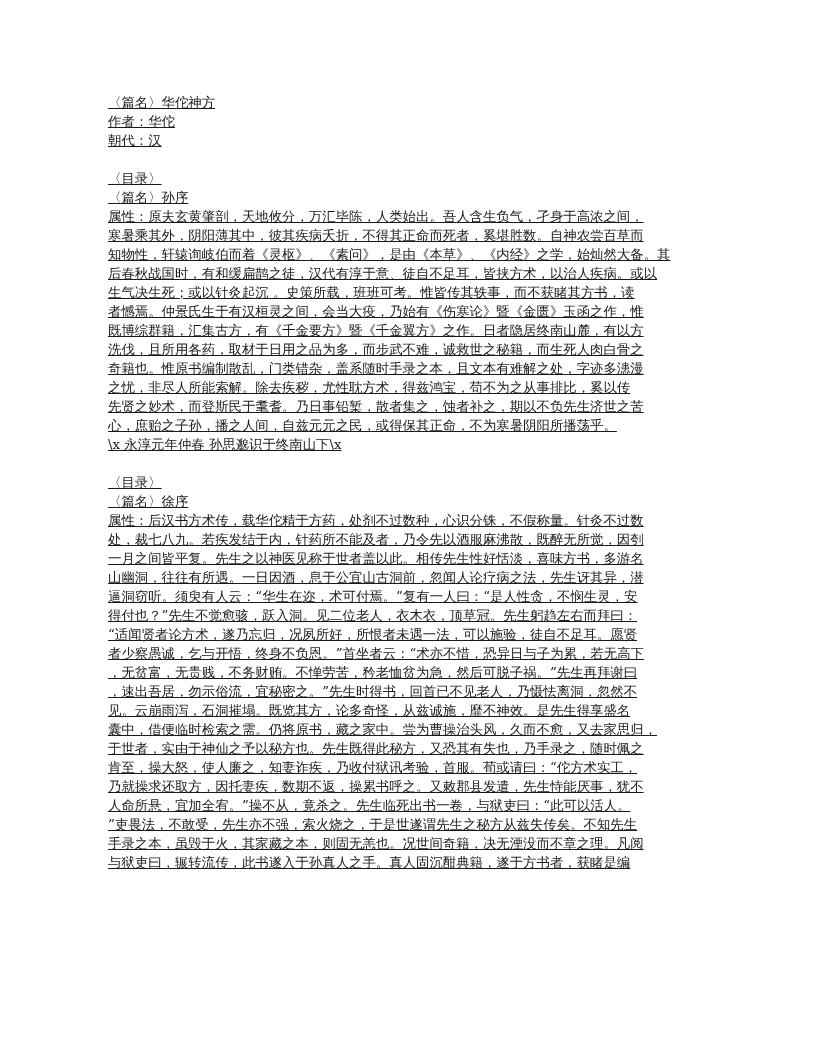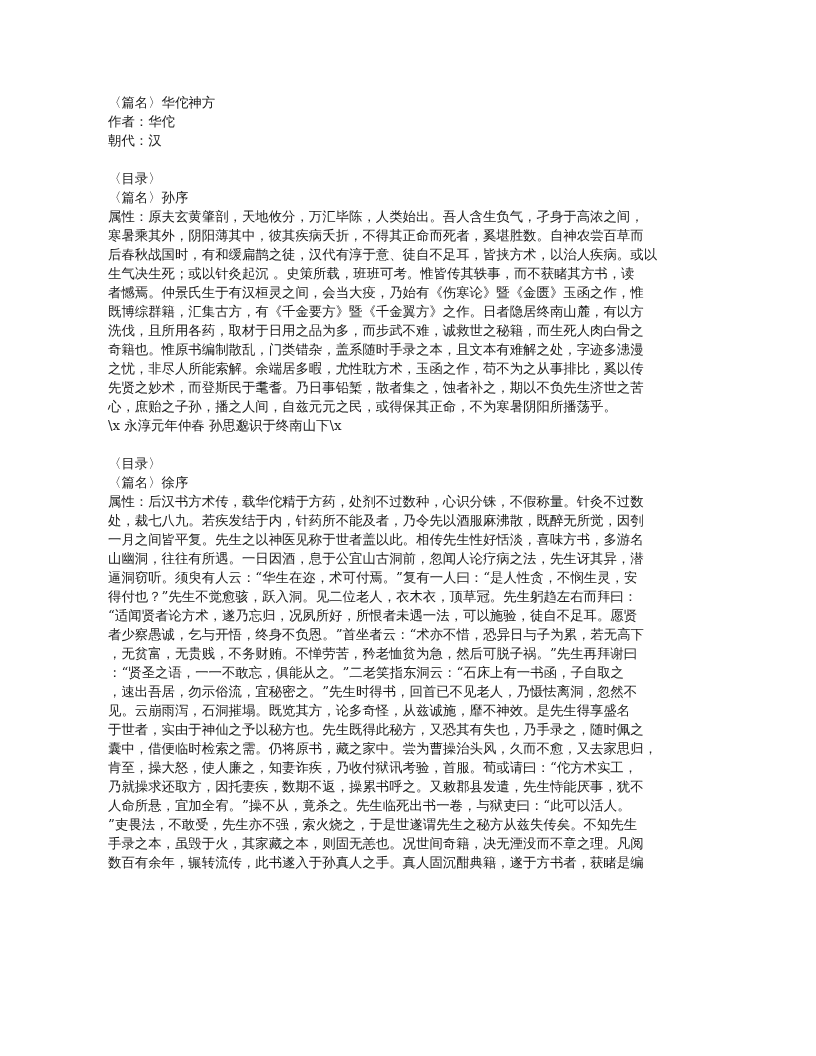--- a/index.html
+++ b/index.html
@@ -20,70 +20,71 @@
     left: 108px;
     top: 93px;
     width: 600px;
   }
   .line {
     font-size: 13.4px;
     line-height: 19px;
     height: 19px;
     white-space: nowrap;
     overflow: visible;
+    text-decoration: underline;
   }
   .blank {
     height: 19px;
   }
 </style>
 </head>
 <body>
 
 <div class="page">
   <div class="line">〈篇名〉华佗神方</div>
   <div class="line">作者：华佗</div>
   <div class="line">朝代：汉</div>
   <div class="blank"></div>
 
   <div>
     <div class="line">〈目录〉</div>
     <div class="line">〈篇名〉孙序</div>
     <div class="line">属性：原夫玄黄肇剖，天地攸分，万汇毕陈，人类始出。吾人含生负气，孑身于高浓之间，</div>
     <div class="line">寒暑乘其外，阴阳薄其中，彼其疾病夭折，不得其正命而死者，奚堪胜数。自神农尝百草而</div>
+    <div class="line">知物性，轩辕询岐伯而着《灵枢》、《素问》，是由《本草》、《内经》之学，始灿然大备。其</div>
     <div class="line">后春秋战国时，有和缓扁鹊之徒，汉代有淳于意、徒自不足耳，皆挟方术，以治人疾病。或以</div>
     <div class="line">生气决生死；或以针灸起沉 。史策所载，班班可考。惟皆传其轶事，而不获睹其方书，读</div>
     <div class="line">者憾焉。仲景氏生于有汉桓灵之间，会当大疫，乃始有《伤寒论》暨《金匮》玉函之作，惟</div>
     <div class="line">既博综群籍，汇集古方，有《千金要方》暨《千金翼方》之作。日者隐居终南山麓，有以方</div>
     <div class="line">洗伐，且所用各药，取材于日用之品为多，而步武不难，诚救世之秘籍，而生死人肉白骨之</div>
     <div class="line">奇籍也。惟原书编制散乱，门类错杂，盖系随时手录之本，且文本有难解之处，字迹多漶漫</div>
-    <div class="line">之忧，非尽人所能索解。余端居多暇，尤性耽方术，玉函之作，苟不为之从事排比，奚以传</div>
+    <div class="line">之忧，非尽人所能索解。除去疾秽，尤性耽方术，得兹鸿宝，苟不为之从事排比，奚以传</div>
     <div class="line">先贤之妙术，而登斯民于耄耆。乃日事铅椠，散者集之，蚀者补之，期以不负先生济世之苦</div>
     <div class="line">心，庶贻之子孙，播之人间，自兹元元之民，或得保其正命，不为寒暑阴阳所播荡乎。</div>
     <div class="line">\x 永淳元年仲春  孙思邈识于终南山下\x</div>
   </div>
 
   <div class="blank"></div>
 
   <div>
     <div class="line">〈目录〉</div>
     <div class="line">〈篇名〉徐序</div>
     <div class="line">属性：后汉书方术传，载华佗精于方药，处剂不过数种，心识分铢，不假称量。针灸不过数</div>
     <div class="line">处，裁七八九。若疾发结于内，针药所不能及者，乃令先以酒服麻沸散，既醉无所觉，因刳</div>
     <div class="line">一月之间皆平复。先生之以神医见称于世者盖以此。相传先生性好恬淡，喜味方书，多游名</div>
     <div class="line">山幽洞，往往有所遇。一日因酒，息于公宜山古洞前，忽闻人论疗病之法，先生讶其异，潜</div>
     <div class="line">逼洞窃听。须臾有人云：“华生在迩，术可付焉。”复有一人曰：“是人性贪，不悯生灵，安</div>
     <div class="line">得付也？”先生不觉愈骇，跃入洞。见二位老人，衣木衣，顶草冠。先生躬趋左右而拜曰：</div>
     <div class="line">“适闻贤者论方术，遂乃忘归，况夙所好，所恨者未遇一法，可以施验，徒自不足耳。愿贤</div>
     <div class="line">者少察愚诚，乞与开悟，终身不负恩。”首坐者云：“术亦不惜，恐异日与子为累，若无高下</div>
     <div class="line">，无贫富，无贵贱，不务财贿。不惮劳苦，矜老恤贫为急，然后可脱子祸。”先生再拜谢曰</div>
-    <div class="line">：“贤圣之语，一一不敢忘，俱能从之。”二老笑指东洞云：“石床上有一书函，子自取之</div>
     <div class="line">，速出吾居，勿示俗流，宜秘密之。”先生时得书，回首已不见老人，乃慑怯离洞，忽然不</div>
     <div class="line">见。云崩雨泻，石洞摧塌。既览其方，论多奇怪，从兹诚施，靡不神效。是先生得享盛名</div>
+    <div class="line">囊中，借便临时检索之需。仍将原书，藏之家中。尝为曹操治头风，久而不愈，又去家思归，</div>
     <div class="line">于世者，实由于神仙之予以秘方也。先生既得此秘方，又恐其有失也，乃手录之，随时佩之</div>
-    <div class="line">囊中，借便临时检索之需。仍将原书，藏之家中。尝为曹操治头风，久而不愈，又去家思归，</div>
     <div class="line">肯至，操大怒，使人廉之，知妻诈疾，乃收付狱讯考验，首服。荀或请曰：“佗方术实工，</div>
     <div class="line">乃就操求还取方，因托妻疾，数期不返，操累书呼之。又敕郡县发遣，先生恃能厌事，犹不</div>
     <div class="line">人命所悬，宜加全宥。”操不从，竟杀之。先生临死出书一卷，与狱吏曰：“此可以活人。</div>
     <div class="line">”吏畏法，不敢受，先生亦不强，索火烧之，于是世遂谓先生之秘方从兹失传矣。不知先生</div>
     <div class="line">手录之本，虽毁于火，其家藏之本，则固无恙也。况世间奇籍，决无湮没而不章之理。凡阅</div>
-    <div class="line">数百有余年，辗转流传，此书遂入于孙真人之手。真人固沉酣典籍，遂于方书者，获睹是编</div>
+    <div class="line">与狱吏曰，辗转流传，此书遂入于孙真人之手。真人固沉酣典籍，遂于方书者，获睹是编</div>
   </div>
 </div>
 
 </body></html>

